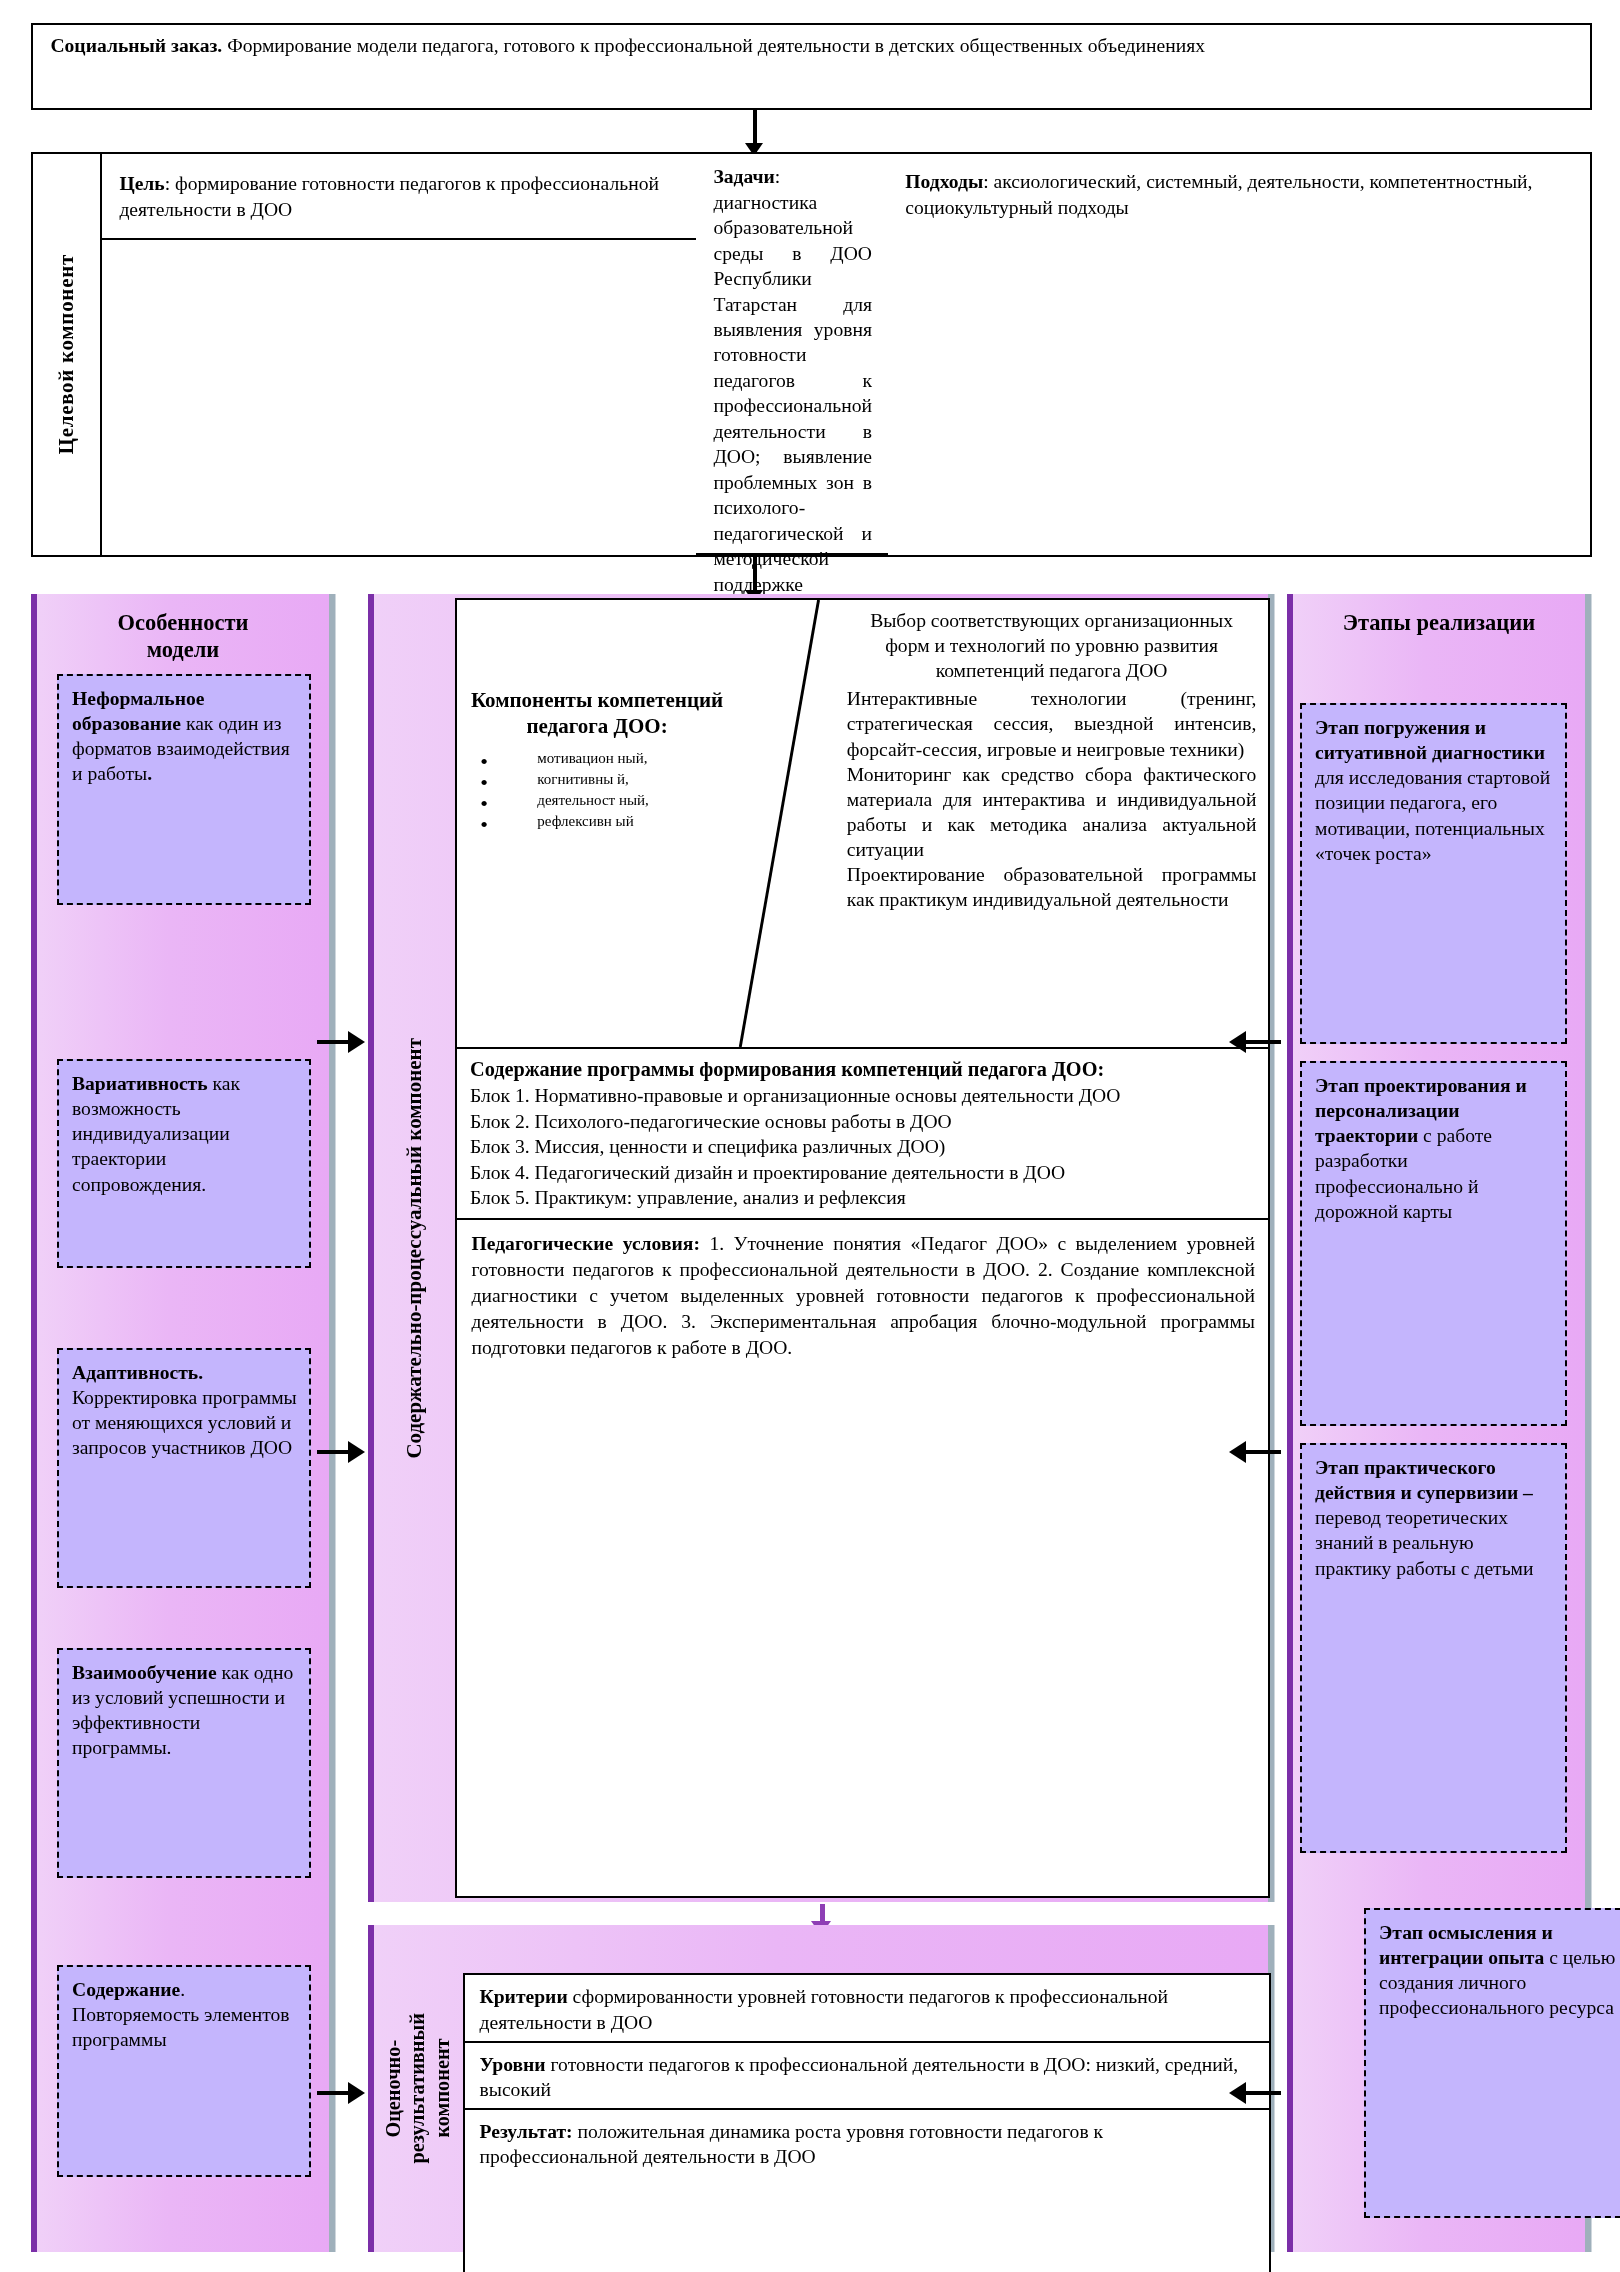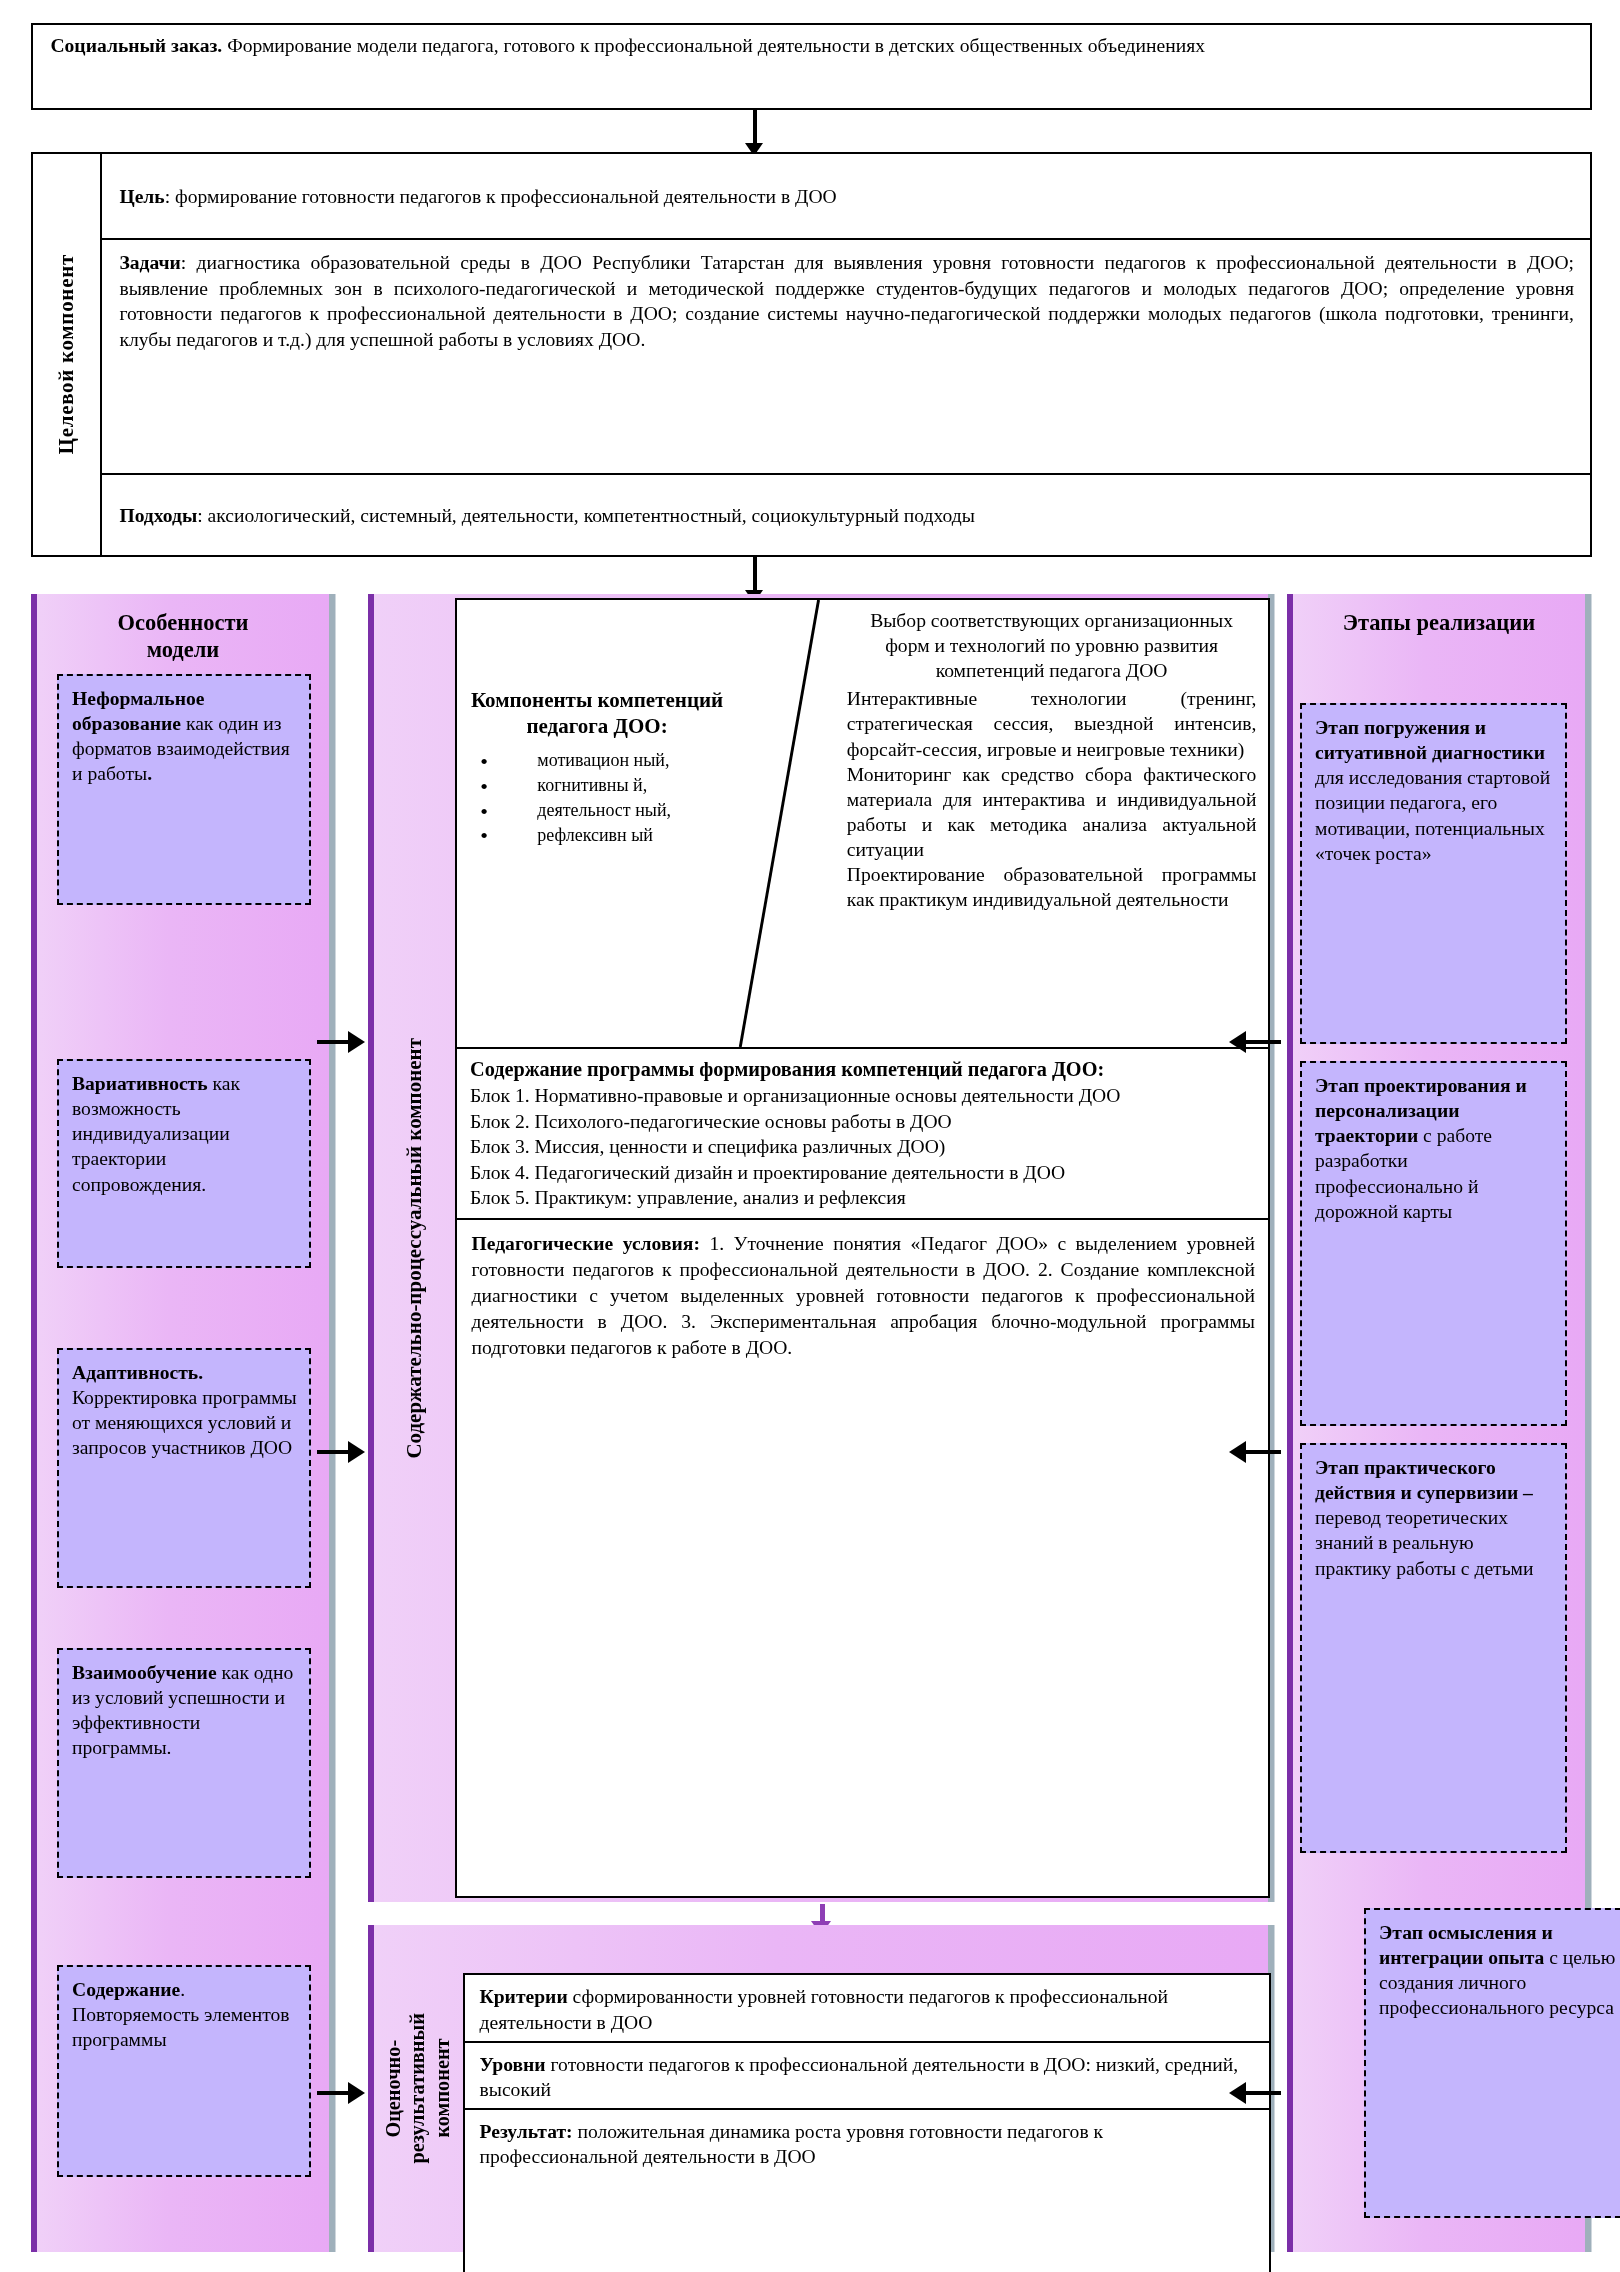--- a/index.html
+++ b/index.html
@@ -37,21 +37,21 @@
     display:flex;
   }
   #goal-label{
     width:67px;flex:0 0 67px;border-right:2.2px solid #000;
     display:flex;align-items:center;justify-content:center;
   }
   #goal-label span{
     writing-mode:vertical-rl;transform:rotate(180deg);
     font-weight:bold;font-size:21px;letter-spacing:0.7px;white-space:nowrap;
   }
-  #goal-rows{flex:1;display:flex;flex-direction:column;}
+  #goal-rows{flex:1;display:flex;flex-direction:row;}
   .goal-row{padding:10.2px 16px 8.7px 17.4px;box-sizing:border-box;}
   #goal-row-aim{border-bottom:2.2px solid #000;height:86px;display:flex;align-items:center;}
   #goal-row-tasks{border-bottom:2.2px solid #000;flex:1;}
   #goal-row-approaches{height:80px;display:flex;align-items:center;}
 
   
   #arrow-goal-to-content{position:absolute;left:753px;top:557px;width:3.6px;height:42px;background:#000;}
   #arrow-goal-to-content:after{
     content:"";position:absolute;left:-8px;top:33px;width:0;height:0;
     border-left:9.4px solid transparent;border-right:9.4px solid transparent;
@@ -101,21 +101,21 @@
   }
   
   #comp-tech-row{position:relative;height:447px;border-bottom:2.2px solid #000;overflow:hidden;}
   #comp-col{
     position:absolute;left:0;top:0;width:283px;height:100%;
     padding:87px 10.2px 0 7.3px;box-sizing:border-box;
   }
   #comp-col h4{margin:0 0 4.4px 0;font-size:21px;text-align:center;line-height:1.25;}
   #comp-list{list-style:none;margin:10.2px 0 0 0;padding:0 0 0 16px;}
   #comp-list li{
-    position:relative;font-size:18px;line-height:1.30;padding-left:57px;margin-bottom:1.5px;
+    position:relative;font-size:15px;line-height:1.30;padding-left:57px;margin-bottom:1.5px;
   }
   #comp-list li:before{
     content:"\2022";position:absolute;left:0;top:-1.5px;font-size:22px;
   }
   #diag-divider{position:absolute;left:276px;top:0;width:116px;height:100%;}
   #tech-col{
     position:absolute;left:384px;top:0;right:0;height:100%;
     padding:8.7px 11.6px 0 5.8px;box-sizing:border-box;
   }
   #tech-head{font-size:19.6px;line-height:1.28;text-align:center;margin-bottom:2.9px;}

